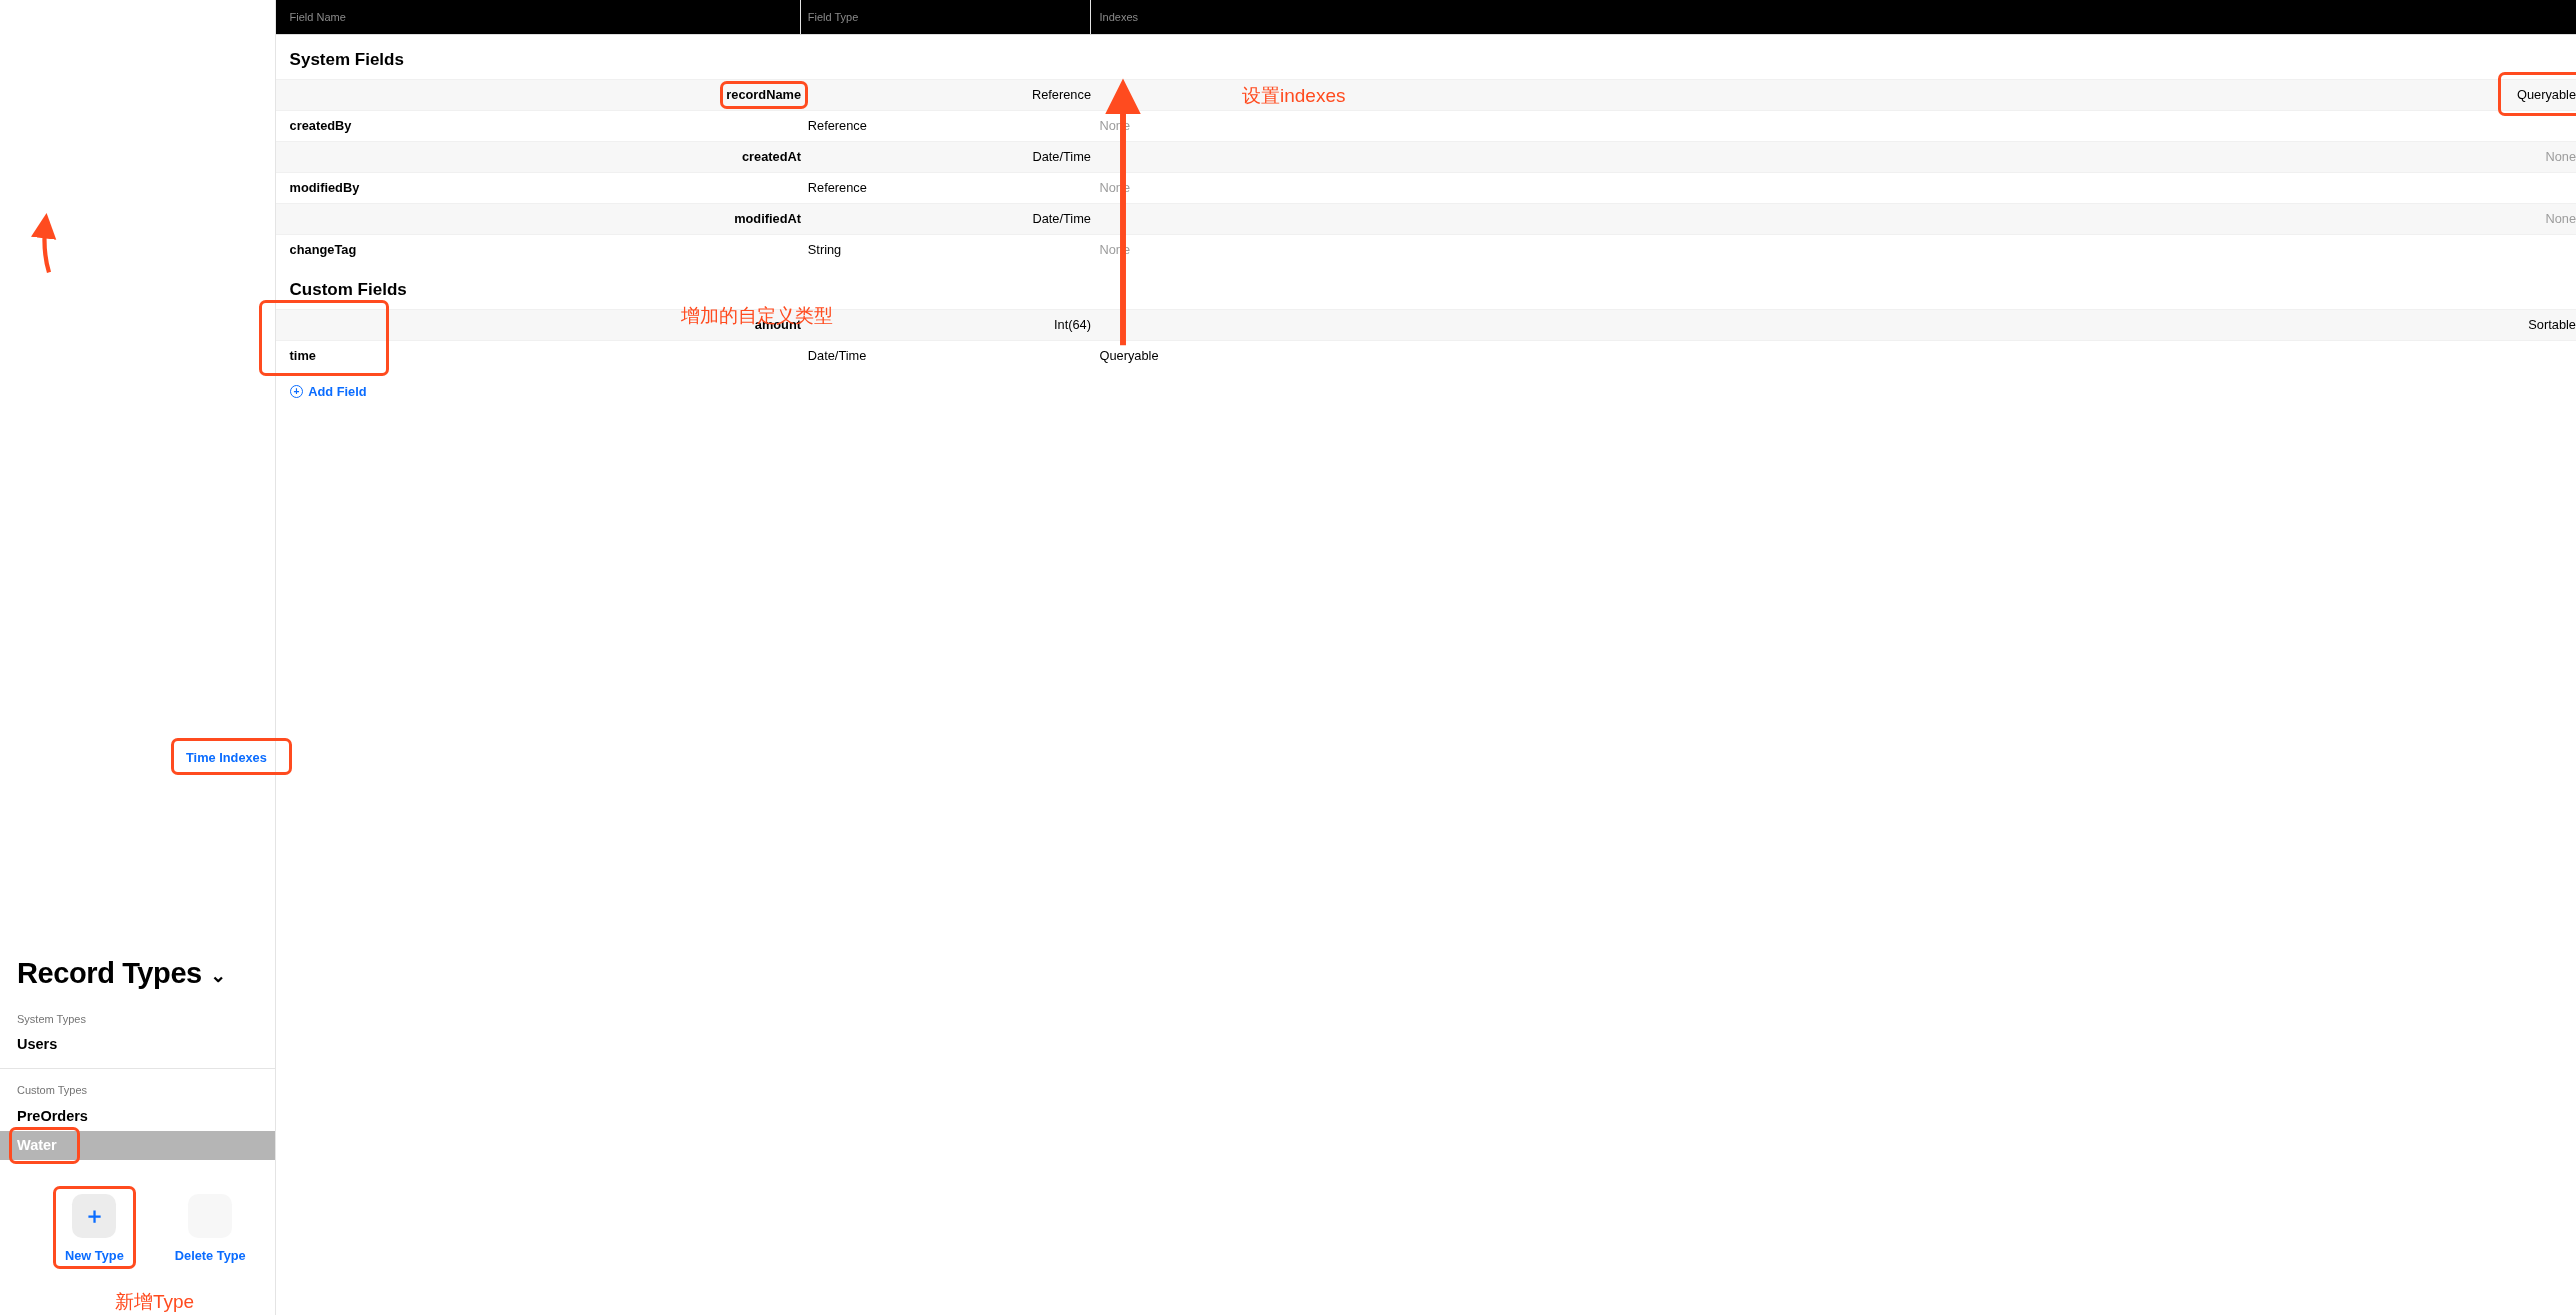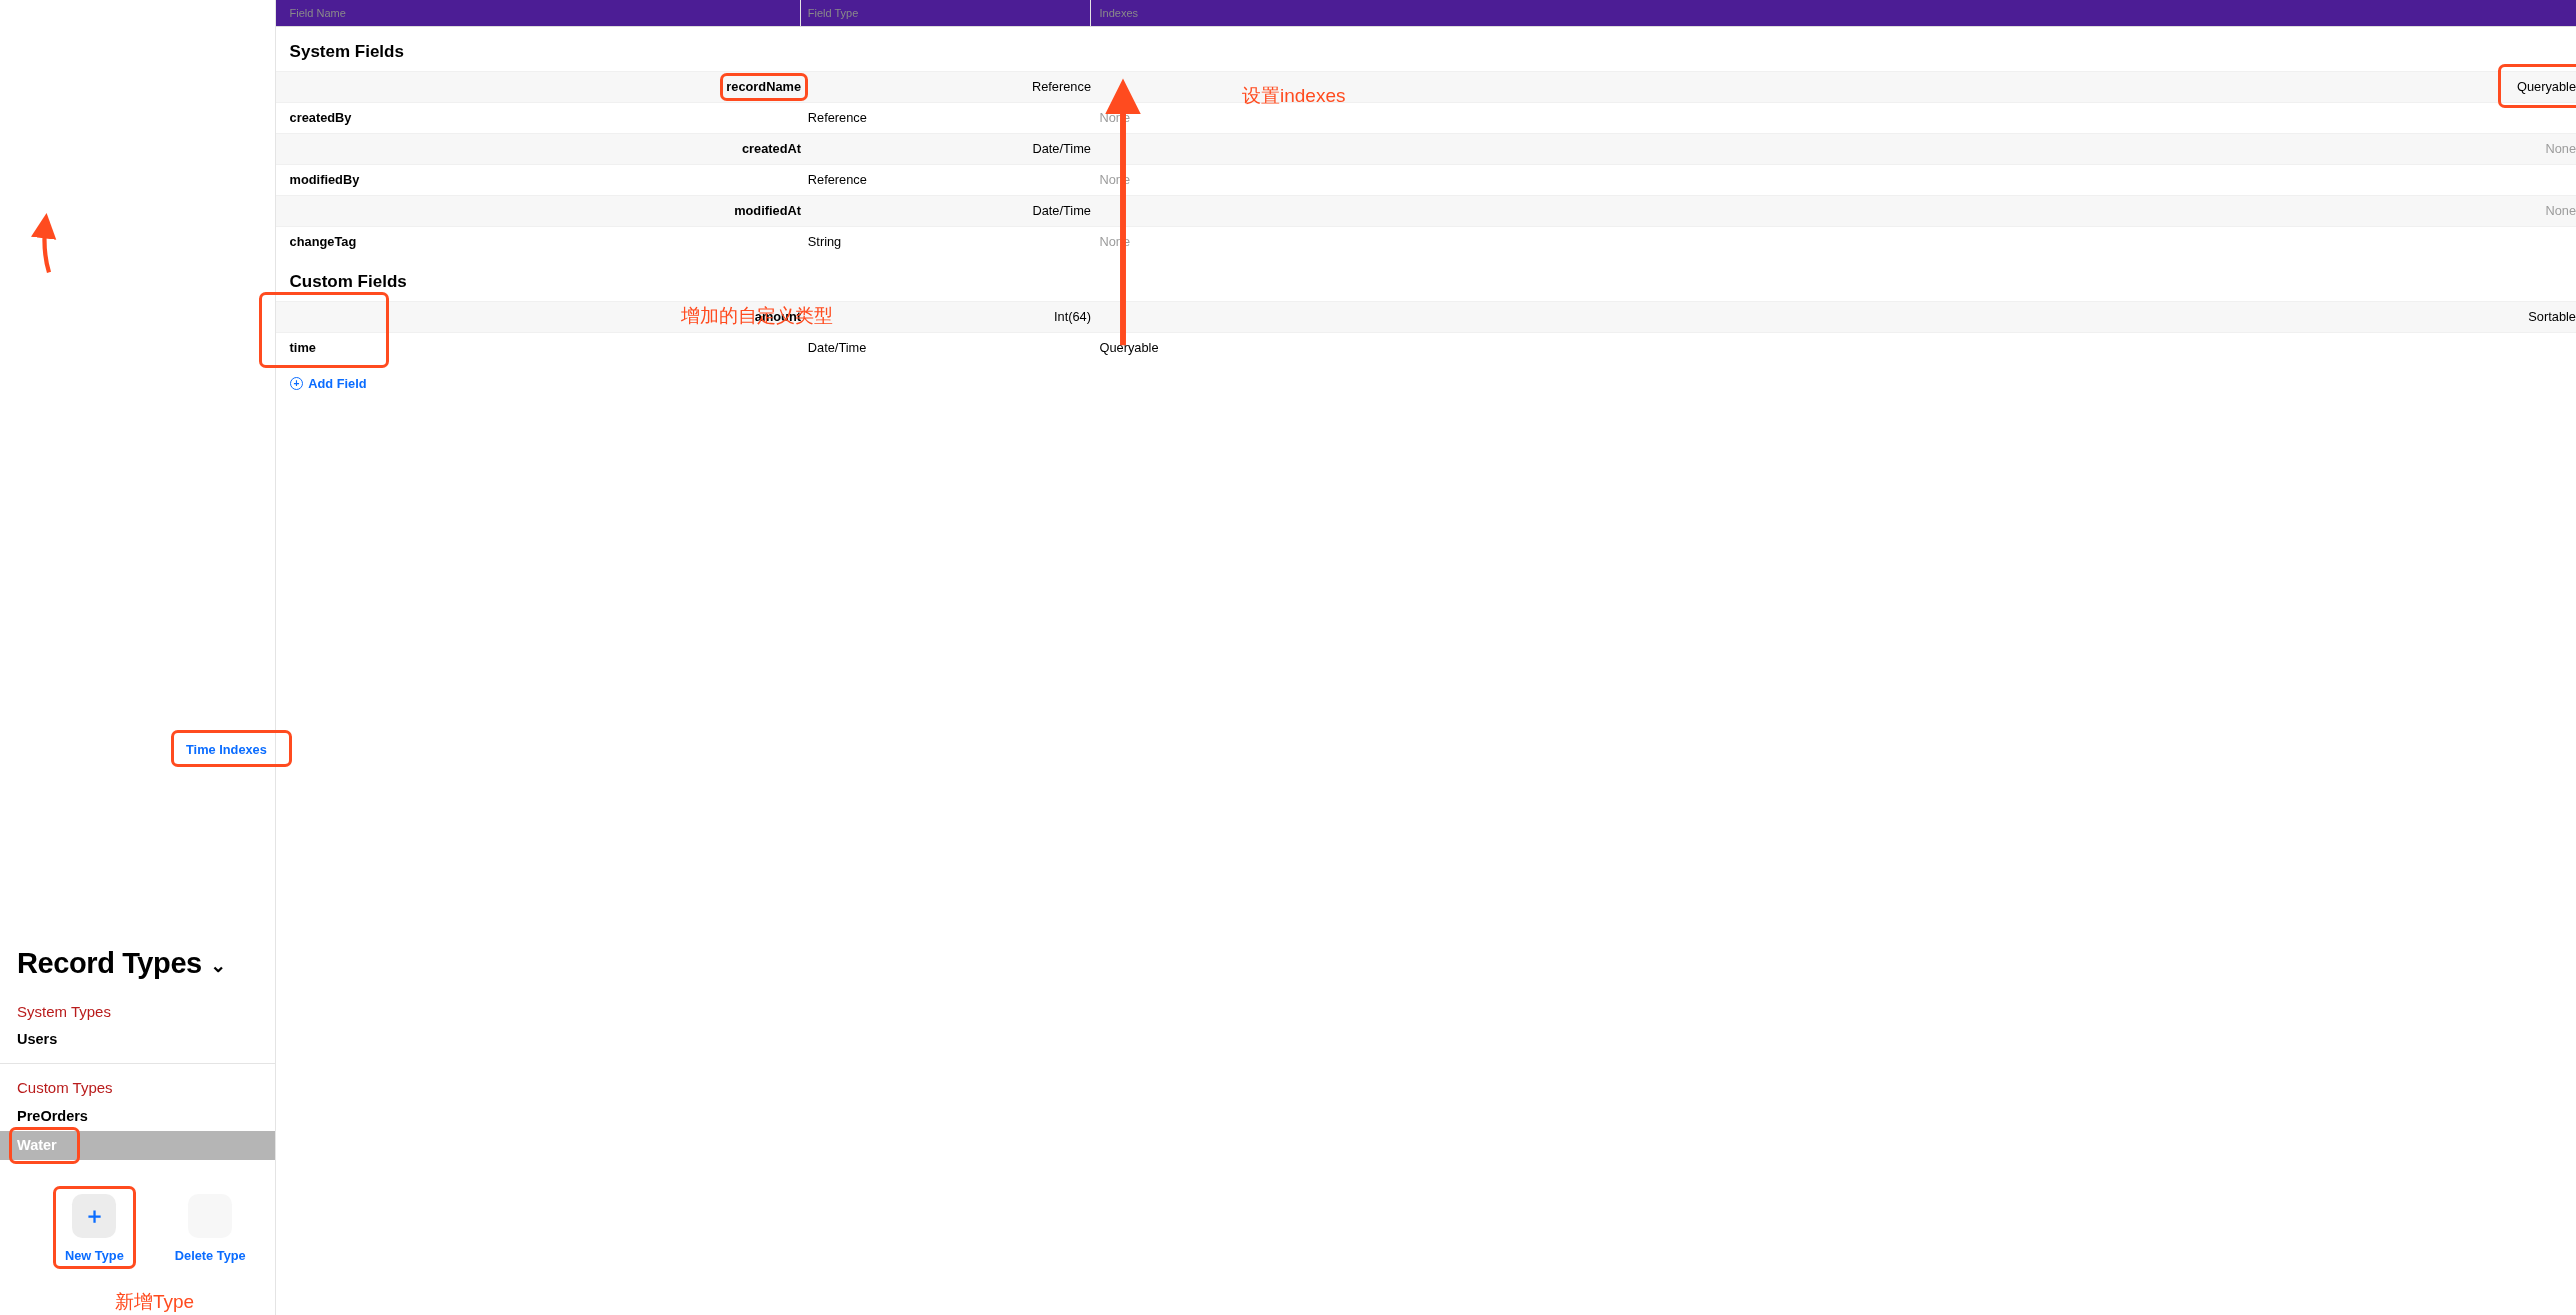--- a/index.html
+++ b/index.html
@@ -5,21 +5,21 @@
   * { box-sizing: border-box; margin: 0; padding: 0; }
   html, body { width: 100%; height: 100%; font-family: -apple-system, "Helvetica Neue", Arial, sans-serif; background:#fff; color:#000; }
   body { display:flex; }
 
   
   .sidebar { width: 276px; min-width:276px; border-right:0.9px solid #e4e4e4; padding:15.3px 0 0 0; display:flex; flex-direction:column;justify-content:flex-end; }
   .sidebar-title-wrap { display:flex; align-items:center; gap:8.5px; padding:0 17px 17px 17px; }
   .sidebar-title { font-size:29px; font-weight:800; letter-spacing:-0.4px; }
   .chevron { font-size:19px; font-weight:700; margin-top:3.4px; }
 
-  .section-label { font-size:15px; color:#b91c1c; padding:5.1px 17px; font-weight:500; }
+  .section-label { font-size:11px; color:#737373; padding:5.1px 17px; font-weight:500; }
   .section-divider { height:0.9px; background:#e4e4e4; margin:8.5px 0 10.2px 0; }
 
   .type-item { font-size:14.5px; padding:6.8px 17px; cursor:pointer; font-weight:600; }
   .type-item.selected { background:#b5b5b5; color:#fff; }
 
   
   .hl { position:relative; }
   .hl::after { content:""; position:absolute; border:3.4px solid #ff4b1f; border-radius:6.8px; pointer-events:none; }
   .hl-water::after { left:8.5px; top:-3.4px; right:calc(100% - 80px); bottom:-3.4px; }
   .hl-recordname::after { left:-6.8px; top:-6.8px; right:-6.8px; bottom:-6.8px; }
@@ -38,21 +38,21 @@
 
   
   .anno-text { color:#ff4b1f; font-size:19px; font-weight:500; }
   .anno-newtype { text-align:center; margin:25.6px 0 0 34px; }
   .anno-customfields { position:absolute; left:405px; top:303px; }
   .anno-indexes { position:absolute; left:966px; top:83px; }
   svg.arrow { position:absolute; overflow:visible; }
 
   
   .main { flex:1; position:relative; }
-  .col-headers { display:flex; border-bottom:0.9px solid #dcdcdc; background:#4c1d95; height:27px; align-items:center; font-size:11px; color:#8a8a8a; }
+  .col-headers { display:flex; border-bottom:0.9px solid #dcdcdc; background:#000000; height:35px; align-items:center; font-size:11px; color:#8a8a8a; }
   .col-name { flex:0 0 525px; padding-left:13.6px; border-right:0.9px solid #e4e4e4; height:100%; display:flex; align-items:center; }
   .col-type { flex:0 0 290px; padding-left:6.8px; border-right:0.9px solid #e4e4e4; height:100%; display:flex; align-items:center; }
   .col-idx  { flex:1; padding-left:8.5px; height:100%; display:flex; align-items:center; }
 
   .group-title { font-size:17px; font-weight:800; padding:15.3px 0 8.5px 13.6px; }
 
   .row { display:flex; align-items:center; height:31px; font-size:12.8px; border-top:0.9px solid #f0f0f0; }
   .row .c1 { flex:0 0 525px; padding-left:13.6px; font-weight:600; }
   .row .c2 { flex:0 0 290px; padding-left:6.8px; }
   .row .c3 { flex:1; padding-left:8.5px; }

